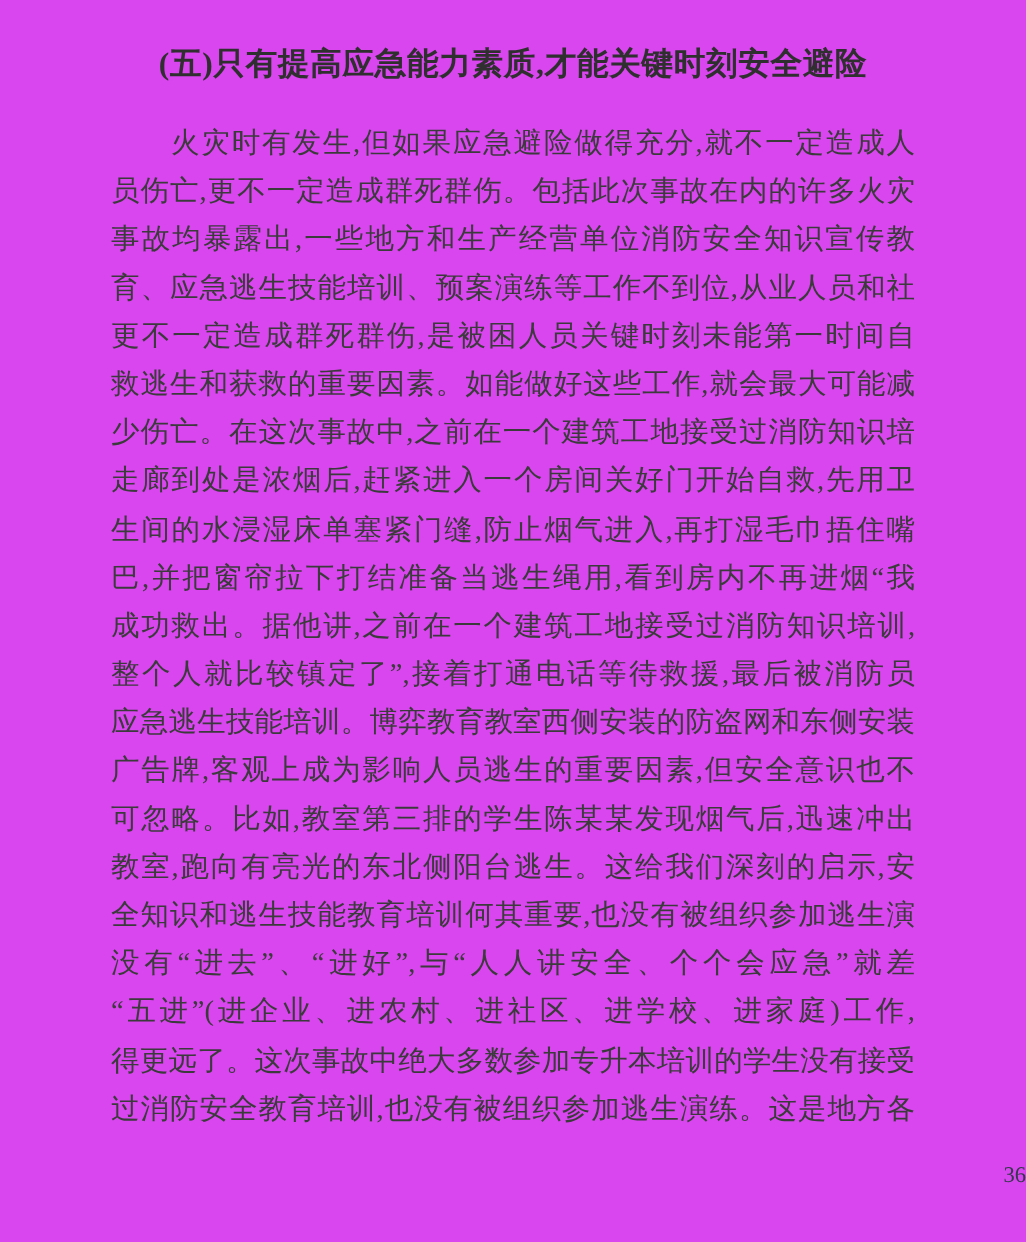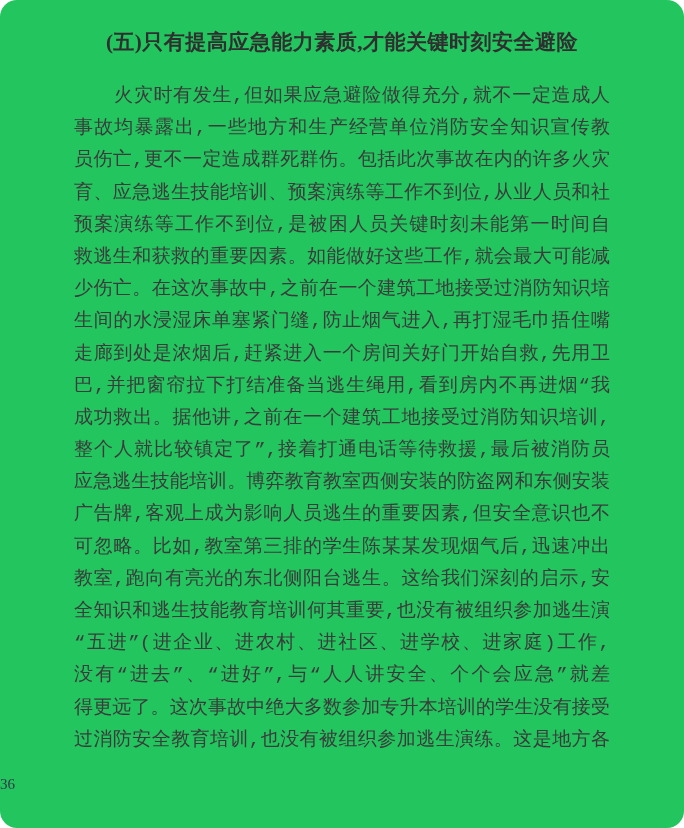--- a/index.html
+++ b/index.html
@@ -4,90 +4,88 @@
 <style>
   html, body {
     margin: 0;
     padding: 0;
     background: #ffffff;
   }
   .page {
     position: relative;
     width: 684px;
     height: 828px;
-    background: #22c55e;
+    background: #d946ef;
     overflow: hidden;
     font-family: "Liberation Serif", "DejaVu Serif", serif;
     color: #3b3b3b;
     box-sizing: border-box;
     padding-top: 24px;
-    border-radius: 17px;
   }
   .heading {
     width: 536px;
     margin: 0 auto;
     text-align: center;
     font-weight: 700;
     font-size: 21px;
     line-height: 36px;
     color: #2f2f2f;
     letter-spacing: 0.5px;
   }
   .body-block {
     width: 536px;
     margin: 20px auto 0 auto;
-    font-family: Liberation Mono, monospace;
   }
   .text-line {
     font-size: 19px;
     line-height: 32.2px;
     height: 32.2px;
     overflow: hidden;
     text-align: justify;
     text-align-last: justify;
     -moz-text-align-last: justify;
     color: #3b3b3b;
   }
   .text-line.first-line {
     text-indent: 40px;
   }
   .footer {
     margin-top: 18px;
-    text-align: left;
+    text-align: right;
     font-size: 15px;
     line-height: 20px;
     color: #33384a;
   }
 </style>
 </head>
 <body>
 
 <div class="page">
 
   <div class="heading">(五)只有提高应急能力素质,才能关键时刻安全避险</div>
 
   <div class="body-block">
     <div class="text-line first-line">火灾时有发生,但如果应急避险做得充分,就不一定造成人</div>
+    <div class="text-line">员伤亡,更不一定造成群死群伤。包括此次事故在内的许多火灾</div>
     <div class="text-line">事故均暴露出,一些地方和生产经营单位消防安全知识宣传教</div>
-    <div class="text-line">员伤亡,更不一定造成群死群伤。包括此次事故在内的许多火灾</div>
     <div class="text-line">育、应急逃生技能培训、预案演练等工作不到位,从业人员和社</div>
-    <div class="text-line">预案演练等工作不到位,是被困人员关键时刻未能第一时间自</div>
+    <div class="text-line">更不一定造成群死群伤,是被困人员关键时刻未能第一时间自</div>
     <div class="text-line">救逃生和获救的重要因素。如能做好这些工作,就会最大可能减</div>
     <div class="text-line">少伤亡。在这次事故中,之前在一个建筑工地接受过消防知识培训</div>
+    <div class="text-line">走廊到处是浓烟后,赶紧进入一个房间关好门开始自救,先用卫</div>
     <div class="text-line">生间的水浸湿床单塞紧门缝,防止烟气进入,再打湿毛巾捂住嘴</div>
-    <div class="text-line">走廊到处是浓烟后,赶紧进入一个房间关好门开始自救,先用卫</div>
     <div class="text-line">巴,并把窗帘拉下打结准备当逃生绳用,看到房内不再进烟“我</div>
     <div class="text-line">成功救出。据他讲,之前在一个建筑工地接受过消防知识培训,</div>
     <div class="text-line">整个人就比较镇定了”,接着打通电话等待救援,最后被消防员</div>
     <div class="text-line">应急逃生技能培训。博弈教育教室西侧安装的防盗网和东侧安装的</div>
     <div class="text-line">广告牌,客观上成为影响人员逃生的重要因素,但安全意识也不</div>
     <div class="text-line">可忽略。比如,教室第三排的学生陈某某发现烟气后,迅速冲出</div>
     <div class="text-line">教室,跑向有亮光的东北侧阳台逃生。这给我们深刻的启示,安</div>
     <div class="text-line">全知识和逃生技能教育培训何其重要,也没有被组织参加逃生演练</div>
+    <div class="text-line">没有“进去”、“进好”,与“人人讲安全、个个会应急”就差</div>
     <div class="text-line">“五进”(进企业、进农村、进社区、进学校、进家庭)工作,</div>
-    <div class="text-line">没有“进去”、“进好”,与“人人讲安全、个个会应急”就差</div>
     <div class="text-line">得更远了。这次事故中绝大多数参加专升本培训的学生没有接受</div>
     <div class="text-line">过消防安全教育培训,也没有被组织参加逃生演练。这是地方各</div>
   </div>
 
   <div class="footer">36</div>
 
 </div>
 
 </body></html>

